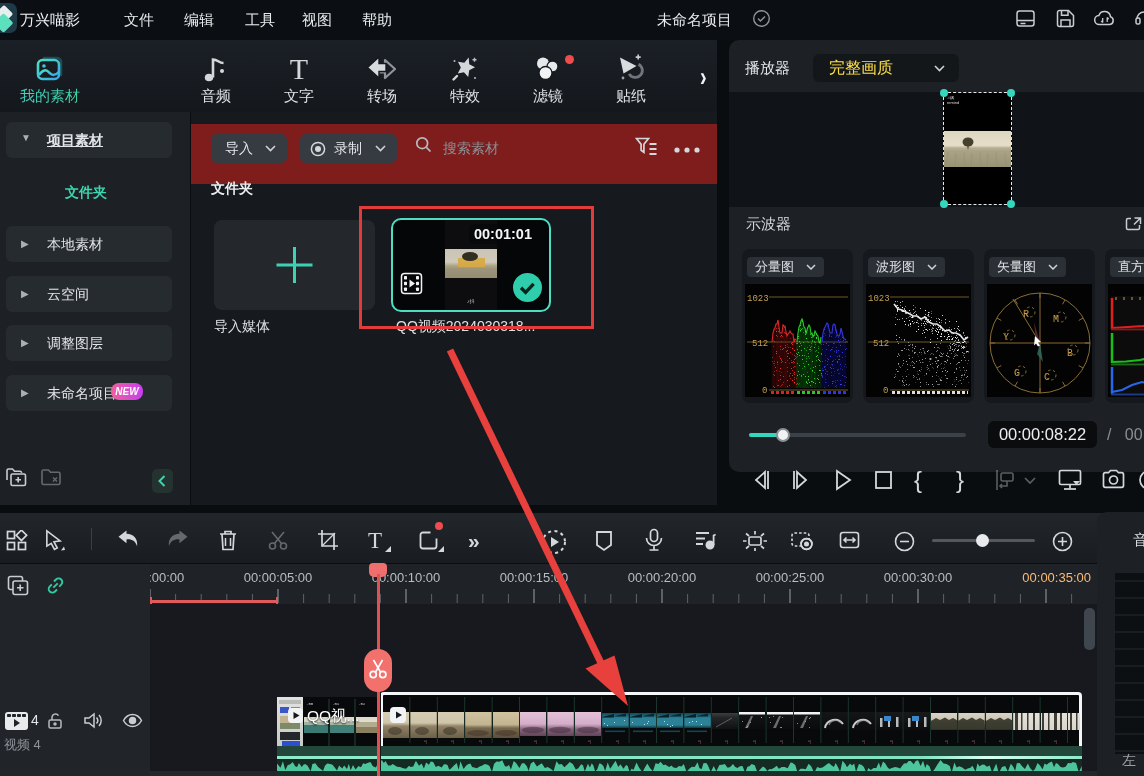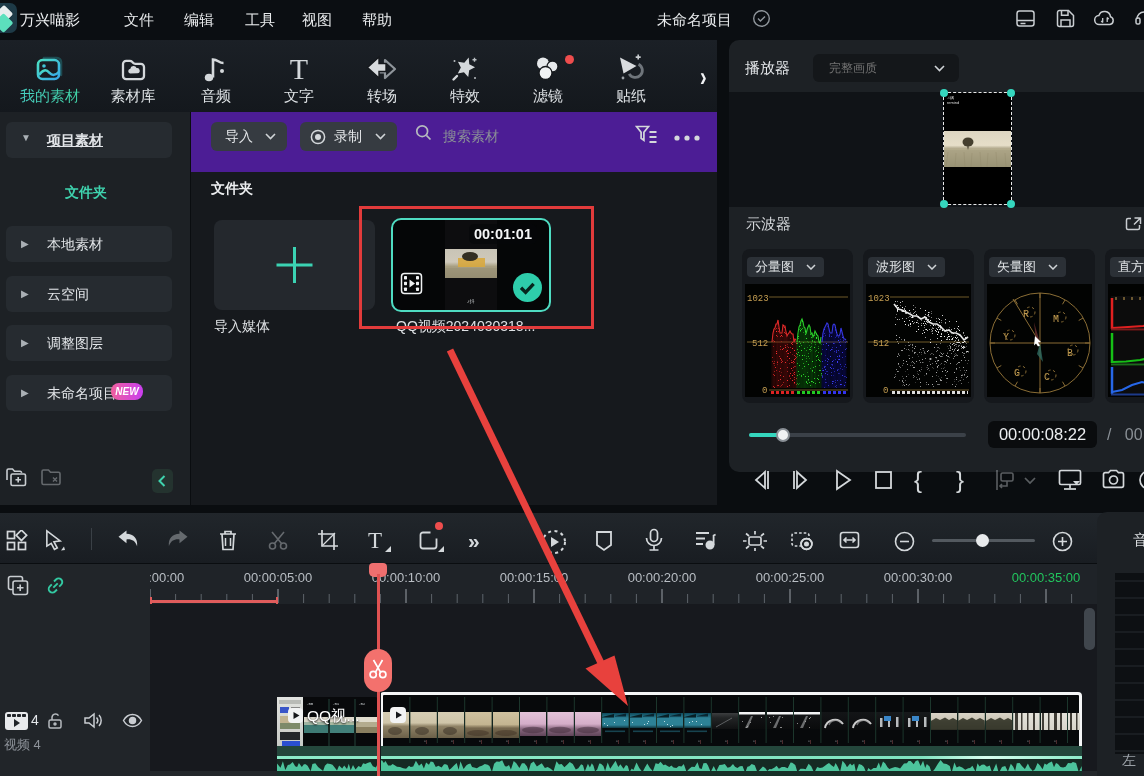--- a/index.html
+++ b/index.html
@@ -24,21 +24,21 @@
 
 
 #sidebar { left:0; top:112px; width:190px; height:393px; background:#1d2125; }
 .srow { position:absolute; left:6px; width:166px; height:36px; background:#262b30; border-radius:6px;
   color:#e2e5e8; font-size:14px; line-height:36px; }
 .srow .arr { position:absolute; left:15px; top:0; color:#aab0b5; font-size:10px; }
 .srow .txt { position:absolute; left:41px; top:0; }
 
 
 #midpanel { left:191px; top:112px; width:526px; height:393px; background:#16191d; }
-#midtoolbar { left:0; top:0; width:526px; height:60px; background:#4c1d95; position:absolute; }
+#midtoolbar { left:0; top:12px; width:526px; height:60px; background:#7f1d1d; position:absolute; }
 .pill { position:absolute; top:10px; height:29px; background:#363b41; border-radius:6px;
   color:#e3e6e9; font-size:14px; line-height:29px; }
 
 
 #rightpanel { left:729px; top:40px; width:415px; height:432px; background:#1d2125; border-radius:10px 0 0 10px; }
 #viewer { position:absolute; left:0; top:52px; width:415px; height:115px; background:#101317; }
 .hdl { position:absolute; width:8px; height:8px; border-radius:50%; background:#35d6be; }
 .scard { position:absolute; top:209px; width:111px; height:154px; background:#15181c; border-radius:8px; }
 .spill { position:absolute; left:5px; top:8px; width:77px; height:20px; background:#2b3036; border-radius:4px;
   color:#dfe2e5; font-size:13px; line-height:20px; }
@@ -107,29 +107,20 @@
                 <stop offset="1" stop-color="#37a7e8"></stop>
           </linearGradient>
             </defs>
           <path d="M9 4h13a4 4 0 014 4v13" stroke="#1e4a50" stroke-width="2.6" stroke-linecap="round"></path>
           <rect x="3" y="6" width="21" height="19" rx="4.5" stroke="url(#tg)" stroke-width="2.6"></rect>
           <circle cx="9" cy="12" r="1.8" fill="url(#tg)"></circle>
           <path d="M4 21c4-5.5 7-6 10.5-2.2 3 3.2 6 2.6 9.5-1" stroke="url(#tg)" stroke-width="2.5" fill="none"></path>
         </svg>
       </div>
       <div class="tlabel">我的素材</div>
-    </div>
-    <div class="tab" style="left:93px;">
-      <div class="ticon">
-        <svg width="25" height="23" viewBox="0 0 25 23" fill="none" stroke="#d4d8db">
-          <path d="M2 6A3.2 3.2 0 015.2 2.8h3.6c.9 0 1.7.35 2.3 1l.9 1c.6.65 1.4 1 2.3 1h5.5A3.2 3.2 0 0123 9v9a3.2 3.2 0 01-3.2 3.2H5.2A3.2 3.2 0 012 18z" stroke-width="2.3"></path>
-          <path d="M9 15.5a2.4 2.4 0 01.35-4.7 3.2 3.2 0 016.2-.7 2.5 2.5 0 011.05 5.2z" fill="#d4d8db" stroke="none"></path>
-        </svg>
-      </div>
-      <div class="tlabel">素材库</div>
     </div>
     <div class="tab" style="left:176px;">
       <div class="ticon">
         <svg width="28" height="29" viewBox="0 0 28 29" fill="none" stroke="#d4d8db">
           <path d="M11 22.5V4.5c5 0 5.5 3.5 10.5 3.5" stroke-width="2.6"></path>
           <ellipse cx="7" cy="22.5" rx="4.2" ry="3.8" fill="#d4d8db" stroke="none"></ellipse>
           <circle cx="20" cy="16" r="2" fill="#d4d8db" stroke="none"></circle>
         </svg>
       </div>
       <div class="tlabel">音频</div>
@@ -296,21 +287,21 @@
           </svg>
       </div>
     </div>
     <div style="position:absolute;left:205px;top:206px;color:#dfe2e5;font-size:14px;">QQ视频2024030318...</div>
 
     <div style="position:absolute;left:168px;top:94px;width:235px;height:123px;border:3px solid #e23b3b;"></div>
   </div>
 
   <div id="rightpanel" class="abs">
     <div style="position:absolute;left:16px;top:19px;color:#e4e7ea;font-size:15px;">播放器</div>
-    <div style="position:absolute;left:84px;top:14px;width:146px;height:28px;background:#14171a;border-radius:6px;color:#737373;font-size:12px;line-height:28px;"><span style="margin-left:16px;">完整画质</span>
+    <div style="position:absolute;left:84px;top:14px;width:146px;height:28px;background:#14171a;border-radius:6px;color:#fde047;font-size:16px;line-height:28px;"><span style="margin-left:16px;">完整画质</span>
       <svg style="position:absolute;right:14px;top:11px;" width="11" height="7" viewBox="0 0 11 7" fill="none" stroke="#cfd3d6" stroke-width="1.6">
           <path d="M1 1l4.5 4.5L10 1"></path>
         </svg>
     </div>
     <div id="viewer">
       <div style="position:absolute;left:215px;top:1px;width:67px;height:111px;background:#000;outline:1px dashed #e8e8e8;">
         <div style="position:absolute;left:0px;top:38px;width:67px;height:36px;background:linear-gradient(#ddd6c2 0%,#e6dec8 40%,#b4ac90 48%,#8a8569 100%);">
           <svg width="67" height="36">
               <ellipse cx="24" cy="11" rx="5.5" ry="4.5" fill="#46402f"></ellipse>
               <rect x="23.4" y="14.5" width="1.2" height="4" fill="#46402f"></rect>
@@ -1653,21 +1644,21 @@
     <div style="position:absolute;left:4px;top:172px;color:#8e939a;font-size:13px;">视频 4</div>
   </div>
 
   <div id="rulerarea" class="abs" style="overflow:hidden;">
     <div style="position:absolute;left:83px;top:6px;width:90px;text-align:center;color:#b9bec4;font-size:13px;">00:00:05:00</div>
       <div style="position:absolute;left:211px;top:6px;width:90px;text-align:center;color:#b9bec4;font-size:13px;">00:00:10:00</div>
       <div style="position:absolute;left:339px;top:6px;width:90px;text-align:center;color:#b9bec4;font-size:13px;">00:00:15:00</div>
       <div style="position:absolute;left:467px;top:6px;width:90px;text-align:center;color:#b9bec4;font-size:13px;">00:00:20:00</div>
       <div style="position:absolute;left:595px;top:6px;width:90px;text-align:center;color:#b9bec4;font-size:13px;">00:00:25:00</div>
       <div style="position:absolute;left:723px;top:6px;width:90px;text-align:center;color:#b9bec4;font-size:13px;">00:00:30:00</div>
-      <div style="position:absolute;left:851px;top:6px;width:90px;text-align:center;color:#22c55e;font-size:13px;">00:00:35:00</div>
+      <div style="position:absolute;left:851px;top:6px;width:90px;text-align:right;color:#fdba74;font-size:13px;">00:00:35:00</div>
       <div style="position:absolute;left:-36px;top:6px;width:90px;text-align:center;color:#b9bec4;font-size:13px;">00:00:00</div>
     <svg width="947" height="40" style="position:absolute;left:0;top:0;">
         <line x1="0.0" y1="25" x2="0.0" y2="39" stroke="#9aa0a6" stroke-width="1"></line>
         <line x1="25.6" y1="30" x2="25.6" y2="39" stroke="#5d646b" stroke-width="1"></line>
         <line x1="51.2" y1="30" x2="51.2" y2="39" stroke="#5d646b" stroke-width="1"></line>
         <line x1="76.8" y1="30" x2="76.8" y2="39" stroke="#5d646b" stroke-width="1"></line>
         <line x1="102.4" y1="30" x2="102.4" y2="39" stroke="#5d646b" stroke-width="1"></line>
         <line x1="128.0" y1="25" x2="128.0" y2="39" stroke="#9aa0a6" stroke-width="1"></line>
         <line x1="153.6" y1="30" x2="153.6" y2="39" stroke="#5d646b" stroke-width="1"></line>
         <line x1="179.2" y1="30" x2="179.2" y2="39" stroke="#5d646b" stroke-width="1"></line>

